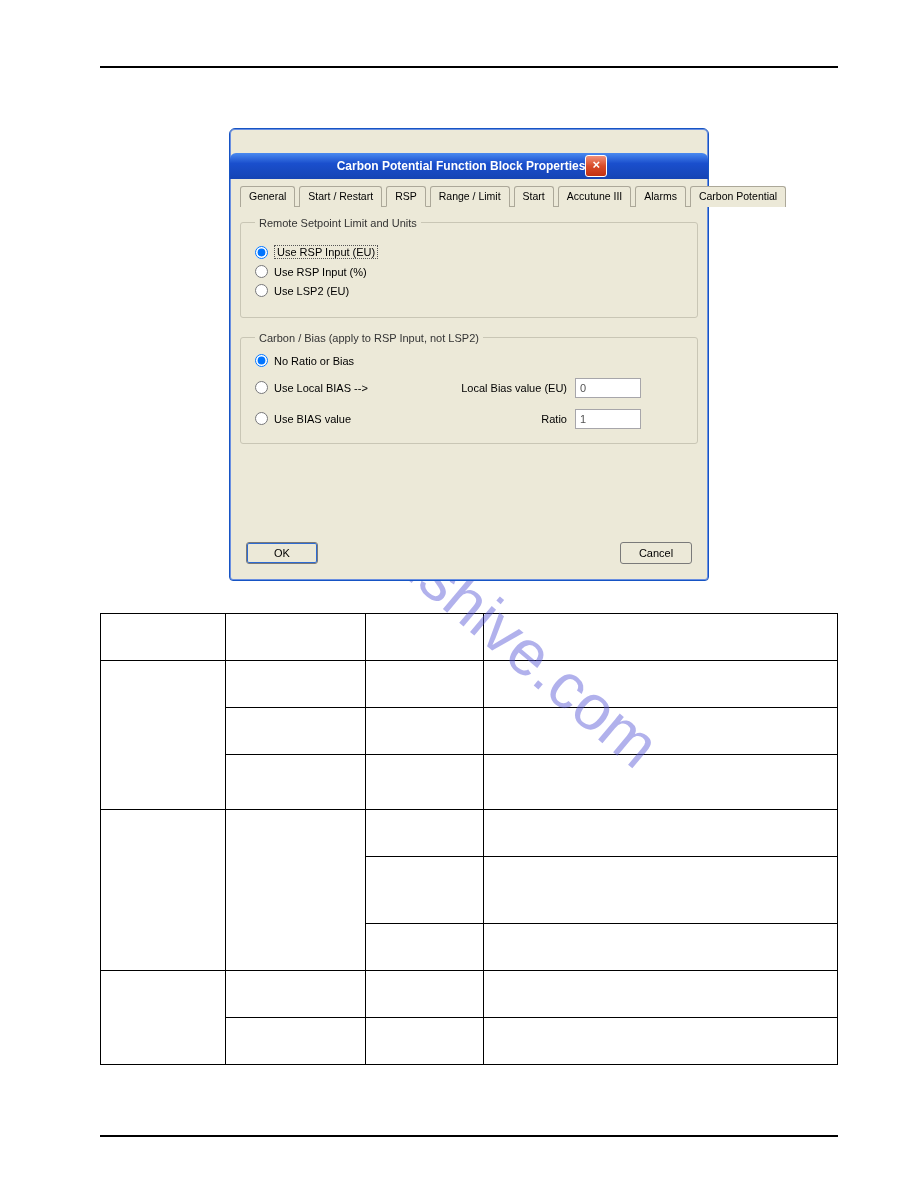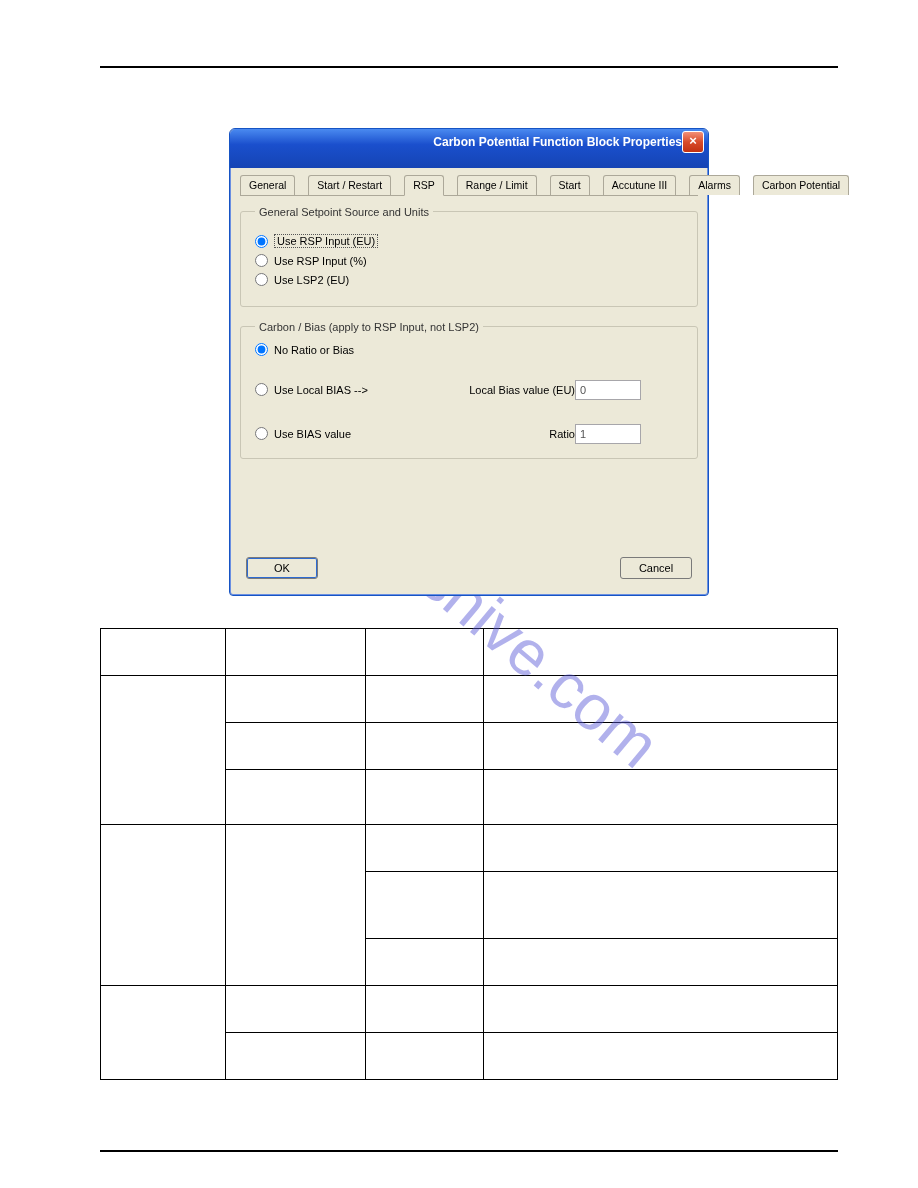--- a/index.html
+++ b/index.html
@@ -30,22 +30,23 @@
     border-radius: 6px 6px 4px 4px;
     position: relative;
     z-index: 2;
   }
   .titlebar {
     height: 26px;
     background: linear-gradient(#4a8af0,#1a4fcd 40%,#1544b4);
     border-radius: 6px 6px 0 0;
     display: flex;
     align-items: center;
-    justify-content: flex-end;
-    padding: 0 4px 13px 10px;
+    justify-content: center;
+    padding: 0 4px 0 10px;
+    margin-top: 24px;
   }
   .titlebar-title {
     color: #fff;
     font-weight: bold;
     font-size: 12px;
   }
   .close-btn {
     width: 20px; height: 20px;
     background: linear-gradient(#f29078,#d84b2a 50%,#c23112);
     border: 1px solid #fff;
@@ -55,25 +56,24 @@
     text-align: center;
     line-height: 18px;
     font-size: 13px;
     cursor: pointer;
   }
   .dialog-body {
     padding: 6px 10px 12px;
   }
   .tabstrip {
     display: flex;
-    gap: 13px;
+    gap: 4px;
     border-bottom: 1px solid #aca899;
     margin-bottom: 10px;
     flex-wrap: nowrap;
-    align-items: center;
   }
   .tab {
     padding: 3px 8px 4px;
     background: #ece9d8;
     border: 1px solid #aca899;
     border-bottom: none;
     border-radius: 3px 3px 0 0;
     font-size: 10.5px;
     cursor: pointer;
     position: relative;
@@ -108,25 +108,26 @@
   .radio-label {
     font-size: 11px;
   }
   .dotted-sel {
     border: 1px dotted #555;
     padding: 0 2px;
   }
   .bias-grid {
     display: grid;
     grid-template-columns: 180px 140px 70px;
-    row-gap: 24px;
+    row-gap: 11px;
     align-items: center;
   }
   .bias-grid .lbl-right {
     text-align: right;
+    padding-right: 8px;
     font-size: 11px;
   }
   .txtbox {
     height: 18px;
     border: 1px solid #a7a6aa;
     background: #fff;
     padding: 0 4px;
     font-size: 11px;
     width: 56px;
   }
@@ -202,21 +203,21 @@
         <div class="tab">Start / Restart</div>
         <div class="tab active">RSP</div>
         <div class="tab">Range / Limit</div>
         <div class="tab">Start</div>
         <div class="tab">Accutune III</div>
         <div class="tab">Alarms</div>
         <div class="tab">Carbon Potential</div>
       </div>
 
       <fieldset>
-        <legend>General Setpoint Source and Units</legend>
+        <legend>Remote Setpoint Limit and Units</legend>
 
         <div class="radio-row">
           <input type="radio" name="g1" checked="" style="">
           <span class="radio-label dotted-sel">Use RSP Input (EU)</span>
         </div>
         <div class="radio-row">
           <input type="radio" name="g1" style="">
           <span class="radio-label">Use RSP Input (%)</span>
         </div>
         <div class="radio-row">

